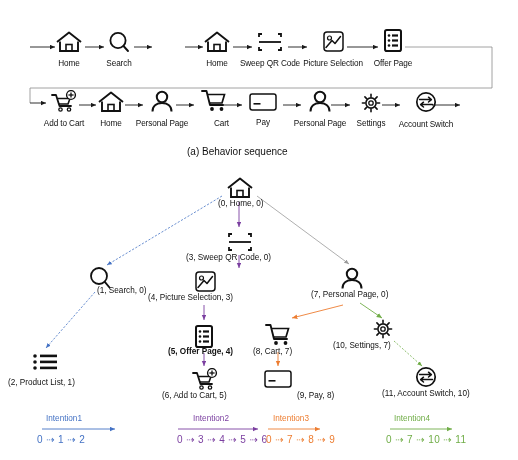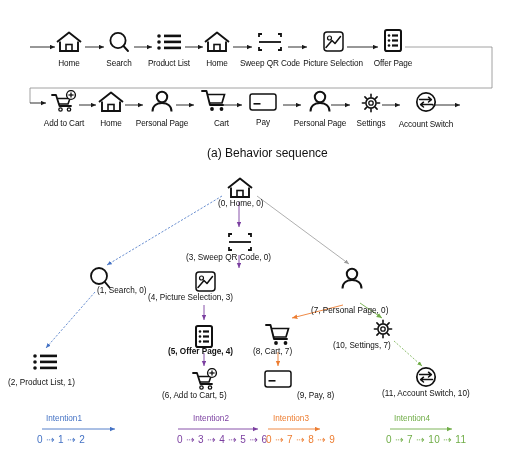--- a/index.html
+++ b/index.html
@@ -7,21 +7,21 @@
     width:518px;height:460px;background:#ffffff;
     font-family:"Liberation Sans", sans-serif;
     color:#1a1a1a;overflow:hidden;position:relative;
   }
   .root{position:relative;width:518px;height:460px;}
   svg.layer{position:absolute;left:0;top:0;width:518px;height:460px;pointer-events:none;}
   .node{position:absolute;display:flex;flex-direction:column;align-items:center;}
   .ico{display:block;}
   .seq-label{font-size:8.2px;color:#111;white-space:nowrap;margin-top:1px;letter-spacing:-0.1px;}
   .tree-label{font-size:8.2px;color:#111;white-space:nowrap;position:absolute;}
-  .caption{position:absolute;font-size:12px;color:#111;white-space:nowrap;margin-left:20px;}
+  .caption{position:absolute;font-size:10px;color:#111;white-space:nowrap;}
   .legend-title{position:absolute;font-size:8.2px;white-space:nowrap;}
   .legend-seq{position:absolute;font-size:10px;white-space:nowrap;letter-spacing:0.4px;}
 </style>
 </head>
 <body>
 
 <div class="root">
 
   <svg class="layer" viewBox="0 0 518 460">
     <defs>
@@ -111,33 +111,20 @@
   <div class="node" style="left:102px;top:30px;width:34px;">
     <span class="ico">
       <svg width="30" height="24" viewBox="0 0 30 24">
           <circle cx="14" cy="10.5" r="7.6" stroke="#111" stroke-width="1.8" fill="none"></circle>
           <line x1="19.5" y1="16" x2="24" y2="21" stroke="#111" stroke-width="1.9" stroke-linecap="round"></line>
         </svg>
     </span>
     <span class="seq-label">Search</span>
   </div>
 
-  <div class="node" style="left:145px;top:30px;width:48px;">
-    <span class="ico">
-      <svg width="30" height="24" viewBox="0 0 30 24">
-          <circle cx="5" cy="6" r="1.8" fill="#111"></circle>
-          <circle cx="5" cy="12" r="1.8" fill="#111"></circle>
-          <circle cx="5" cy="18" r="1.8" fill="#111"></circle>
-          <rect x="10" y="4.6" width="17" height="2.6" fill="#111"></rect>
-          <rect x="10" y="10.6" width="17" height="2.6" fill="#111"></rect>
-          <rect x="10" y="16.6" width="17" height="2.6" fill="#111"></rect>
-        </svg>
-    </span>
-    <span class="seq-label">Product List</span>
-  </div>
 
   <div class="node" style="left:200px;top:30px;width:34px;">
     <span class="ico">
       <svg width="30" height="24" viewBox="0 0 30 24">
           <path d="M3 12 L15 2.5 L27 12" stroke="#111" stroke-width="1.9" fill="none" stroke-linejoin="round"></path>
           <path d="M6 11.5 L6 21 L24 21 L24 11.5" stroke="#111" stroke-width="1.9" fill="none"></path>
           <rect x="12" y="14.5" width="6" height="6.5" stroke="#111" stroke-width="1.6" fill="none"></rect>
         </svg>
     </span>
     <span class="seq-label">Home</span>
@@ -313,21 +300,21 @@
       </svg>
   </span>
   <span class="tree-label" style="left:148px;top:293px;">(4, Picture Selection, 3)</span>
 
   <span class="ico" style="position:absolute;left:337px;top:267px;">
     <svg width="30" height="24" viewBox="0 0 30 24">
         <circle cx="15" cy="7" r="5.2" stroke="#111" stroke-width="2" fill="none"></circle>
         <path d="M5.5 21.5 C5.5 15.5 10 13 15 13 C20 13 24.5 15.5 24.5 21.5" stroke="#111" stroke-width="2" fill="none"></path>
       </svg>
   </span>
-  <span class="tree-label" style="left:311px;top:290px;margin-top:16px;">(7, Personal Page, 0)</span>
+  <span class="tree-label" style="left:311px;top:290px;">(7, Personal Page, 0)</span>
 
   <span class="ico" style="position:absolute;left:191px;top:324px;">
     <svg width="26" height="26" viewBox="0 0 26 26">
         <rect x="5" y="2" width="16" height="21" rx="1.8" stroke="#111" stroke-width="2" fill="none"></rect>
         <circle cx="9" cy="7.5" r="1.3" fill="#111"></circle>
         <circle cx="9" cy="12.5" r="1.3" fill="#111"></circle>
         <circle cx="9" cy="17.5" r="1.3" fill="#111"></circle>
         <rect x="12" y="6.4" width="6" height="2.2" fill="#111"></rect>
         <rect x="12" y="11.4" width="6" height="2.2" fill="#111"></rect>
         <rect x="12" y="16.4" width="6" height="2.2" fill="#111"></rect>

